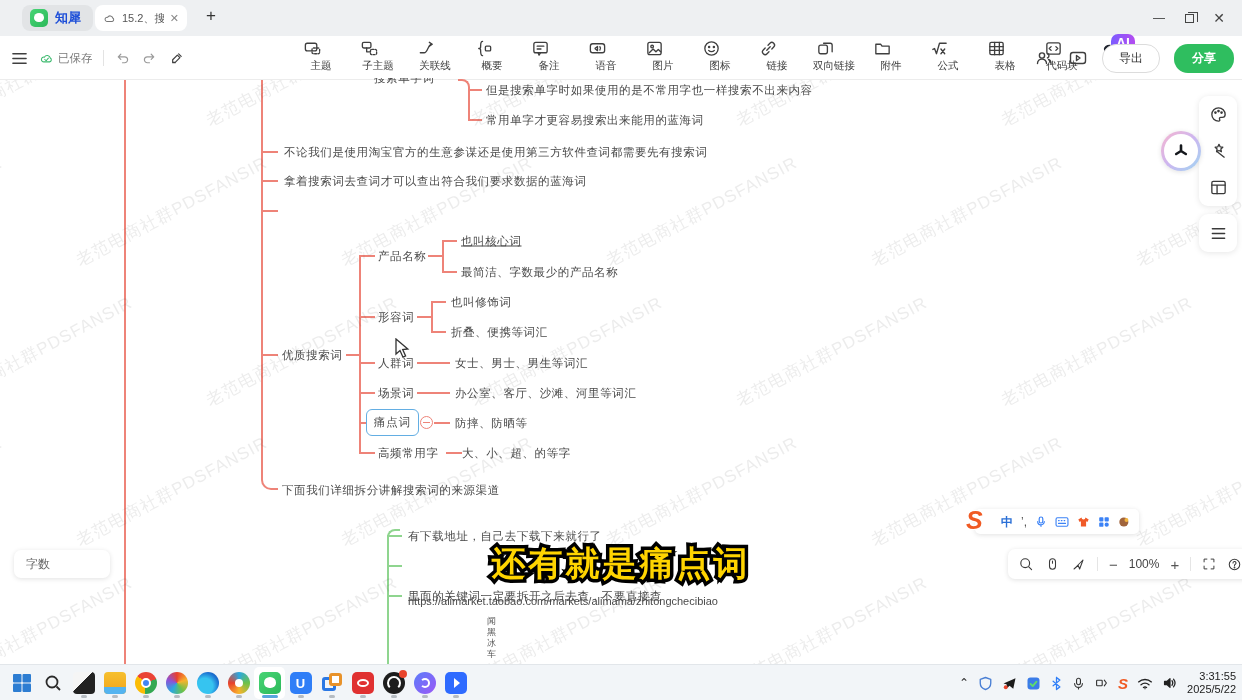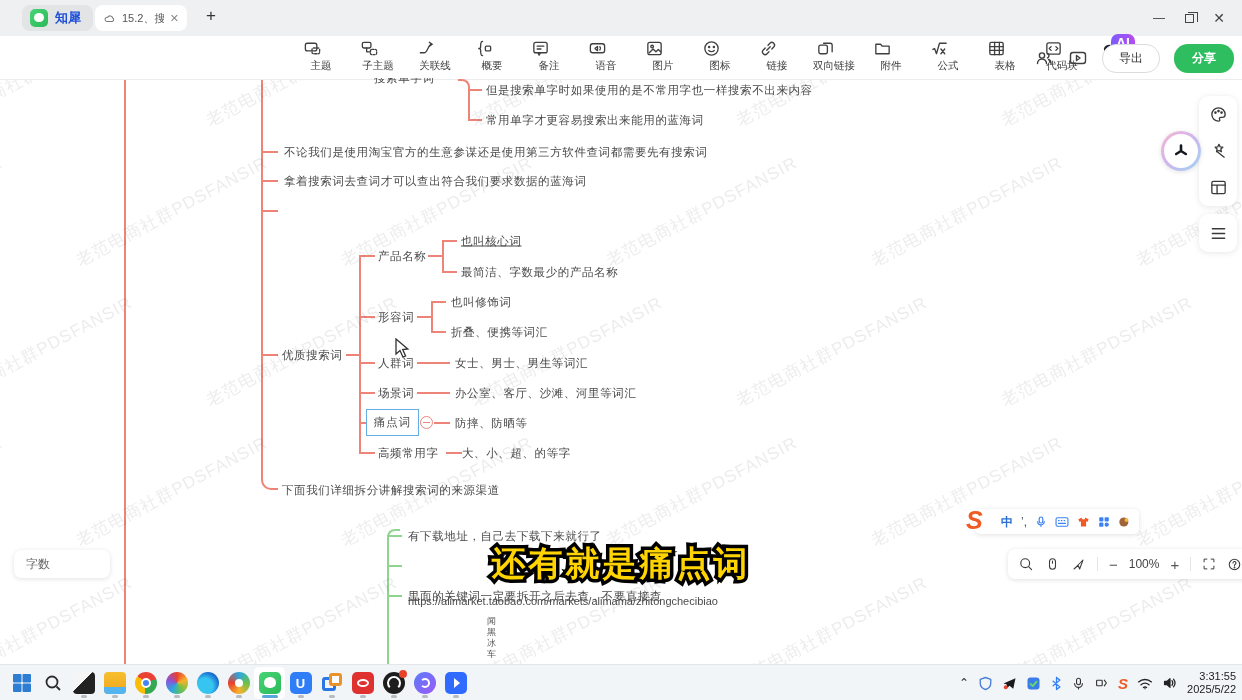--- a/index.html
+++ b/index.html
@@ -38,21 +38,21 @@
 
   
   #canvas { position:absolute; left:0; top:80px; width:1242px; height:584px; background:#fff; }
   .pline { position:absolute; background:#ee8378; }
   .gline { position:absolute; background:#8fd58f; }
   .mnode { position:absolute; font-size:11.5px; letter-spacing:0.6px; color:#4a4a4a; white-space:nowrap; transform:translateY(-50%); z-index:3; }
   .mnode.url { letter-spacing:0; font-size:11px; color:#4a4a4a; }
   .corner-bl { position:absolute; border-left:2px solid #ee8378; border-bottom:2px solid #ee8378; border-bottom-left-radius:10px; }
   .corner-tr { position:absolute; border-top:2px solid #ee8378; border-right:2px solid #ee8378; border-top-right-radius:8px; }
   .gcorner-tl { position:absolute; border-left:2px solid #8fd58f; border-top:2px solid #8fd58f; border-top-left-radius:8px; }
-  .sel-node { position:absolute; border:1.6px solid #63aee3; border-radius:0; background:#fff; display:flex; align-items:center; justify-content:center; font-size:11.5px; letter-spacing:1px; color:#4a4a4a; z-index:4; }
+  .sel-node { position:absolute; border:1.6px solid #63aee3; border-radius:6px; background:#fff; display:flex; align-items:center; justify-content:center; font-size:11.5px; letter-spacing:1px; color:#4a4a4a; z-index:4; }
   .collapse-dot { position:absolute; width:13px; height:13px; border:1.5px solid #ee8378; border-radius:50%; background:#fff; z-index:4; }
   .collapse-dot::after { content:""; position:absolute; left:2.2px; top:4.6px; width:6.5px; height:1.6px; background:#ee8378; }
   .clip-sliver { position:absolute; overflow:hidden; z-index:3; }
   .clip-sliver span { position:absolute; left:0; top:-7px; font-size:11.5px; letter-spacing:0.6px; color:#4a4a4a; white-space:nowrap; }
   .hidden-col { position:absolute; z-index:2; font-size:9px; color:#555; line-height:11px; letter-spacing:1px; }
 
   
   #wm { position:absolute; left:0; top:0; width:1242px; height:584px; pointer-events:none; z-index:5; overflow:hidden; }
   .wm-item { position:absolute; font-size:17px; letter-spacing:1px; color:rgba(80,80,80,0.11); transform:rotate(-28deg); white-space:nowrap; }
 
@@ -118,20 +118,43 @@
     <div class="win-ctrls">
       <div class="win-btn">—</div>
       <div class="win-btn">
           <span class="restore-glyph"></span>
         </div>
       <div class="win-btn" style="font-size:14px;">✕</div>
     </div>
   </div>
 
   <div id="toolbar">
+    <div class="tool-left">
+      <svg width="19" height="19" viewBox="0 0 20 20">
+          <path d="M3 5h14M3 10h14M3 15h14"></path>
+        </svg>
+      <span class="saved">
+        <svg width="15" height="15" viewBox="0 0 20 20" style="stroke:#3dba6f">
+            <path d="M6.5 14.5a3.2 3.2 0 1 1 .7-6.3A4.2 4.2 0 0 1 15 9.3a2.8 2.8 0 0 1-.8 5.2z"></path>
+            <path d="M7.5 11l2 2 3-3.5"></path>
+          </svg>
+        <span>已保存</span>
+      </span>
+      <span class="tdiv"></span>
+      <svg width="17" height="17" viewBox="0 0 20 20" style="stroke:#9a9a9a">
+          <path d="M8 5 5 8l3 3M5 8h7.5a3.5 3.5 0 0 1 0 7H10"></path>
+        </svg>
+      <svg width="17" height="17" viewBox="0 0 20 20" style="stroke:#9a9a9a">
+          <path d="M12 5l3 3-3 3M15 8H7.5a3.5 3.5 0 0 0 0 7H10"></path>
+        </svg>
+      <svg width="17" height="17" viewBox="0 0 20 20">
+          <path d="M5.5 11.5l5.5-5.5 3 3-5.5 5.5h-3zM5.5 11.5V15h3"></path>
+          <path d="M12.5 4.5l3 3"></path>
+        </svg>
+    </div>
 
     <div class="tb-center">
       <div class="tb-item">
         <svg width="19" height="19" viewBox="0 0 20 20">
             <rect x="2.5" y="4.5" width="12" height="8" rx="2"></rect>
             <rect x="9.5" y="9.5" width="8" height="6" rx="1.5" stroke-dasharray="2 1.5"></rect>
           </svg>
         <span class="lab">主题</span>
       </div>
       <div class="tb-item">

